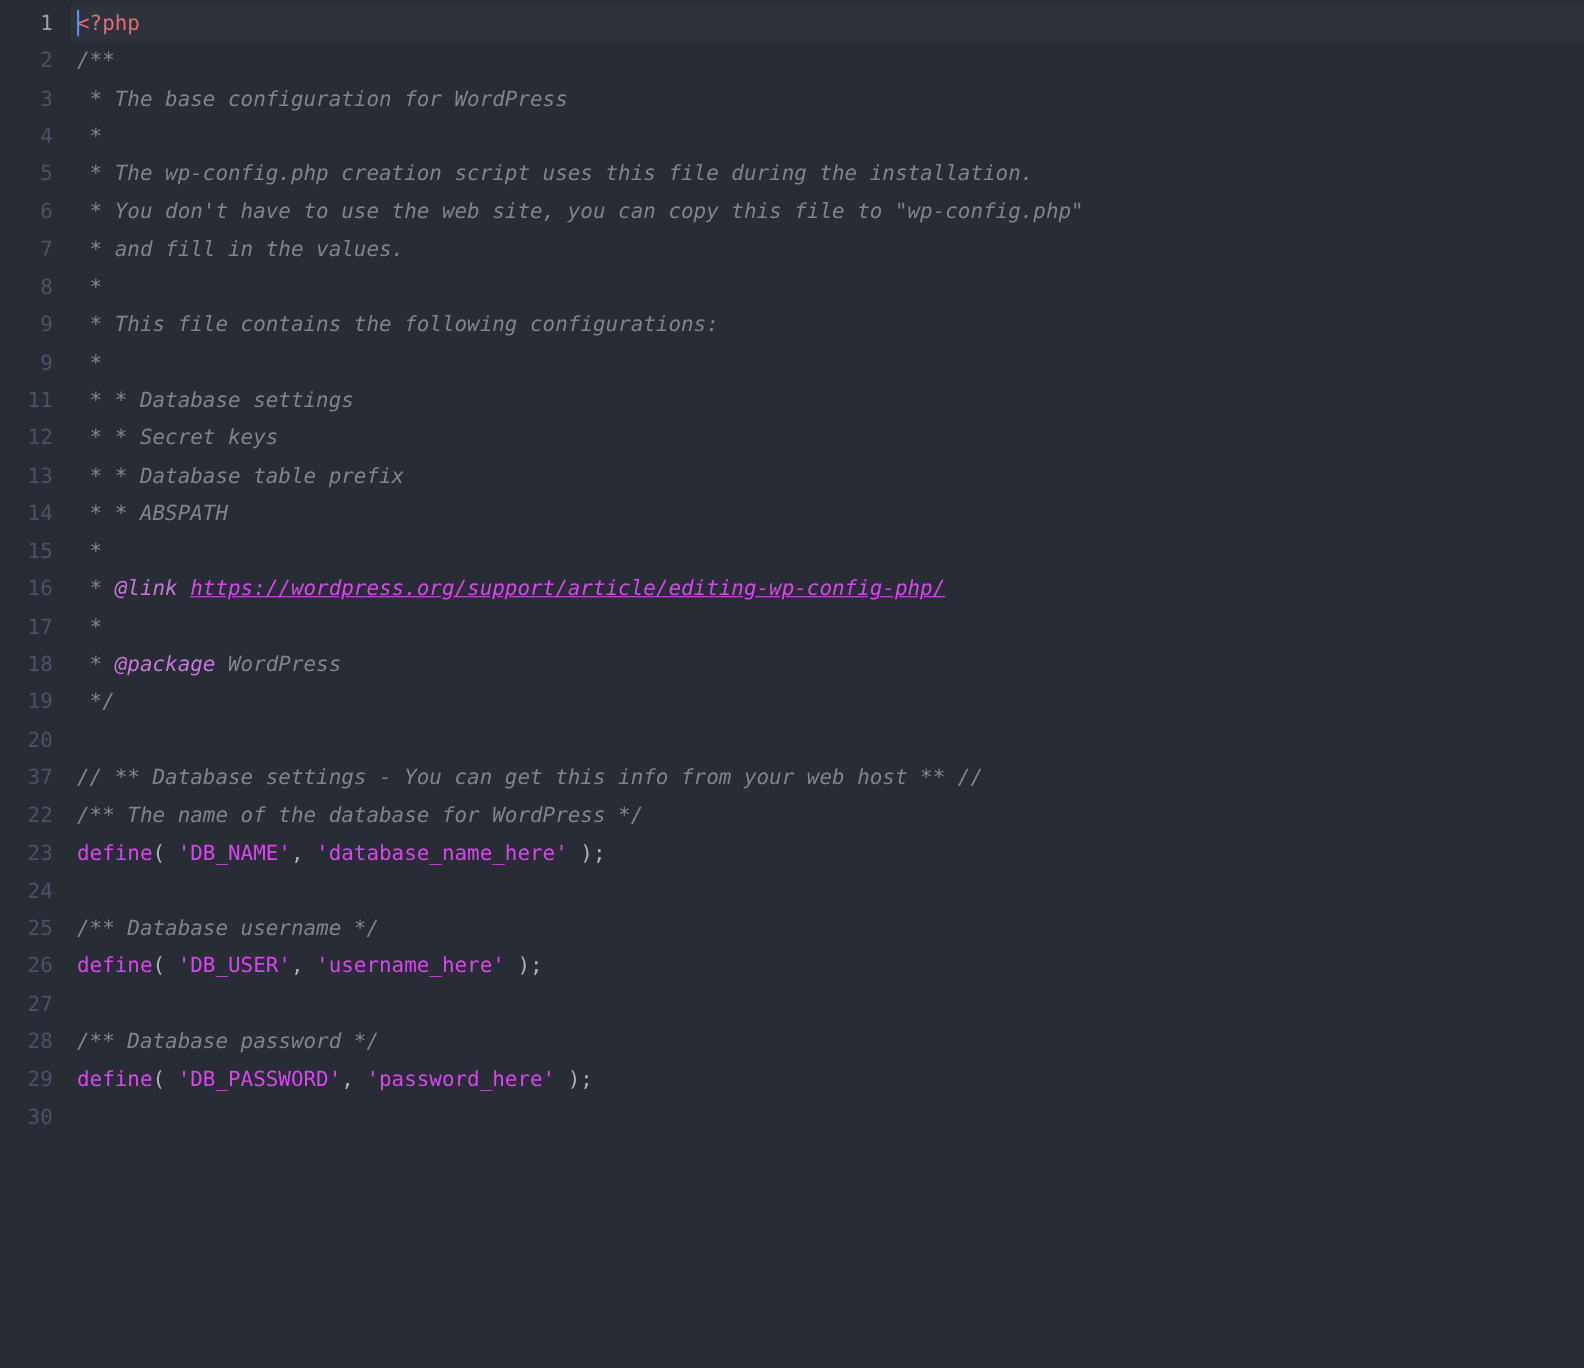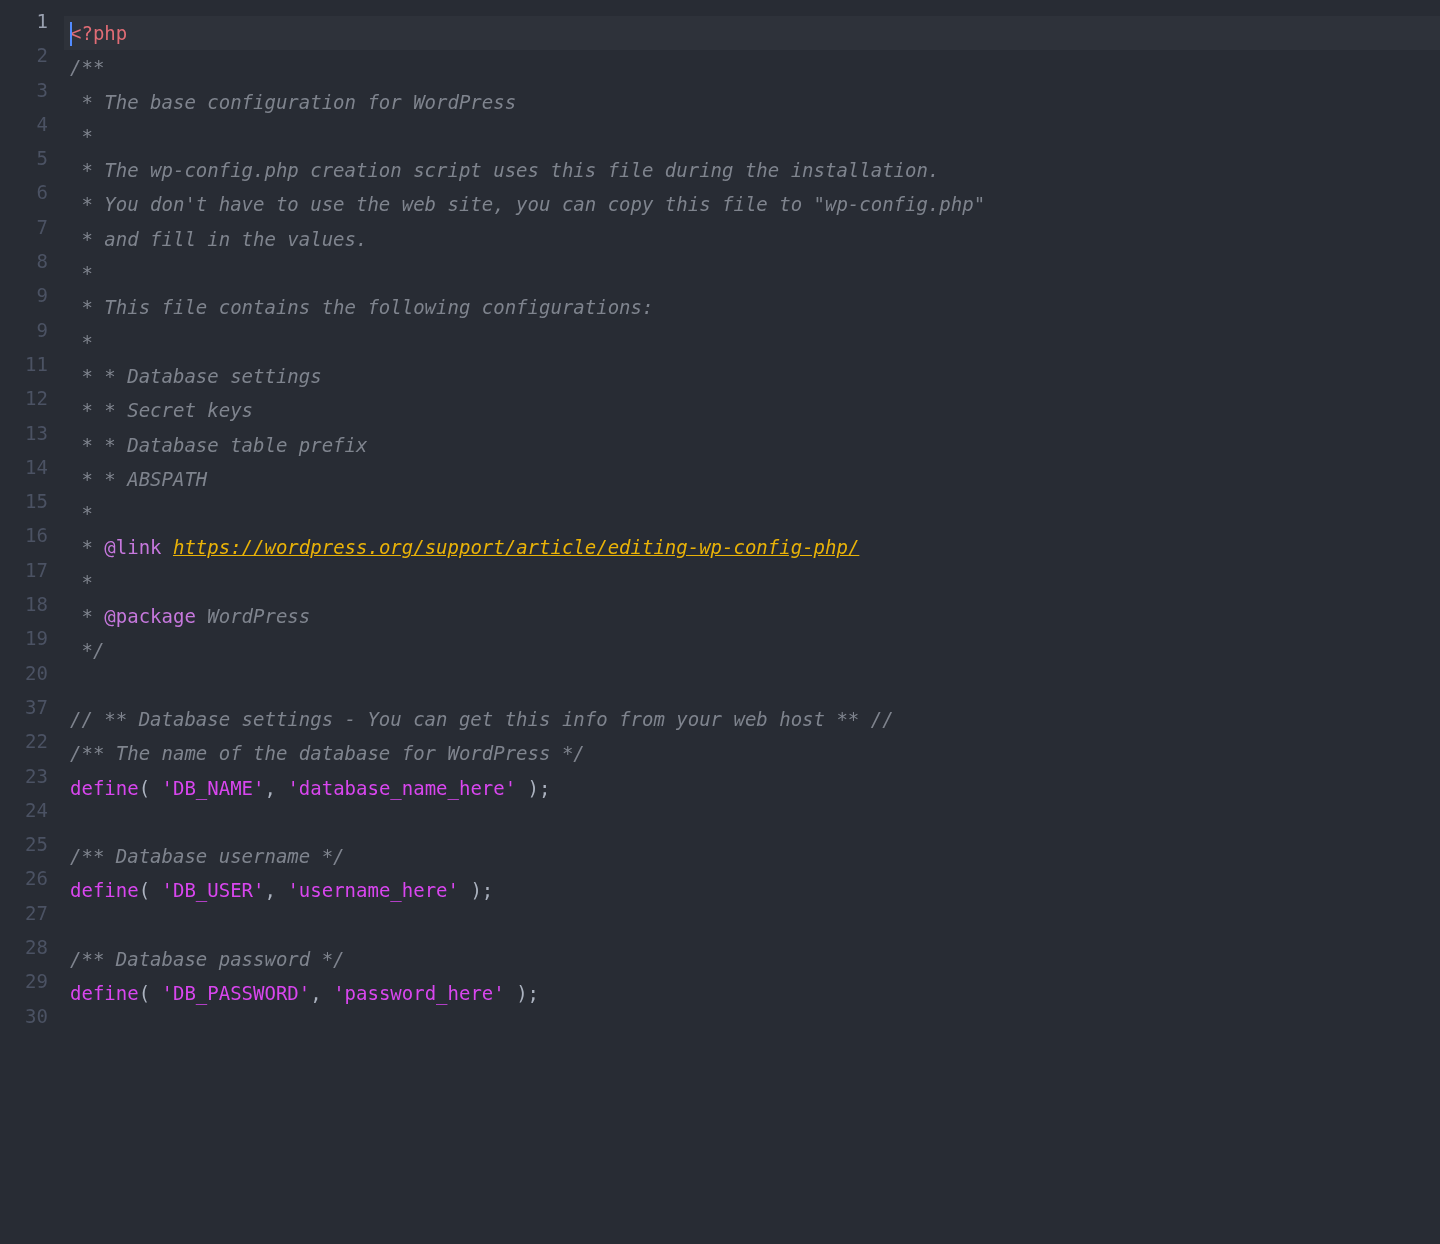--- a/index.html
+++ b/index.html
@@ -33,21 +33,21 @@
   }
   .gutter .ln {
     height: 34.3px;
     line-height: 34.3px;
   }
   .gutter .ln.current {
     color: #9aa1b0;
   }
   .code {
     flex: 1;
-    padding-top: 16px;
+    padding-top: 4px;
     white-space: pre;
   }
   .code .line {
     height: 34.3px;
     line-height: 34.3px;
     padding-left: 6px;
     position: relative;
   }
   .code .line.current {
     background: rgba(255,255,255,0.03);
@@ -58,22 +58,22 @@
     height: 24px;
     background: #528bff;
     vertical-align: middle;
     margin-right: -2px;
     position: relative;
     top: -1px;
   }
   
   .tk-tag    { color: #e06c75; }           
   .tk-cmt    { color: #7f848e; font-style: italic; } 
-  .tk-doc    { color: #c678dd; } 
-  .tk-link   { color: #eab308; font-style: italic; text-decoration: underline; }
+  .tk-doc    { color: #c678dd; font-style: italic; } 
+  .tk-link   { color: #d946ef; font-style: italic; text-decoration: underline; }
   .tk-fn     { color: #d946ef; }           
   .tk-str    { color: #d946ef; }           
   .tk-pun    { color: #abb2bf; }           
 </style>
 </head>
 <body>
 
 <div class="editor">
   <div class="gutter" id="gutter">
       <div class="ln current">1</div>

